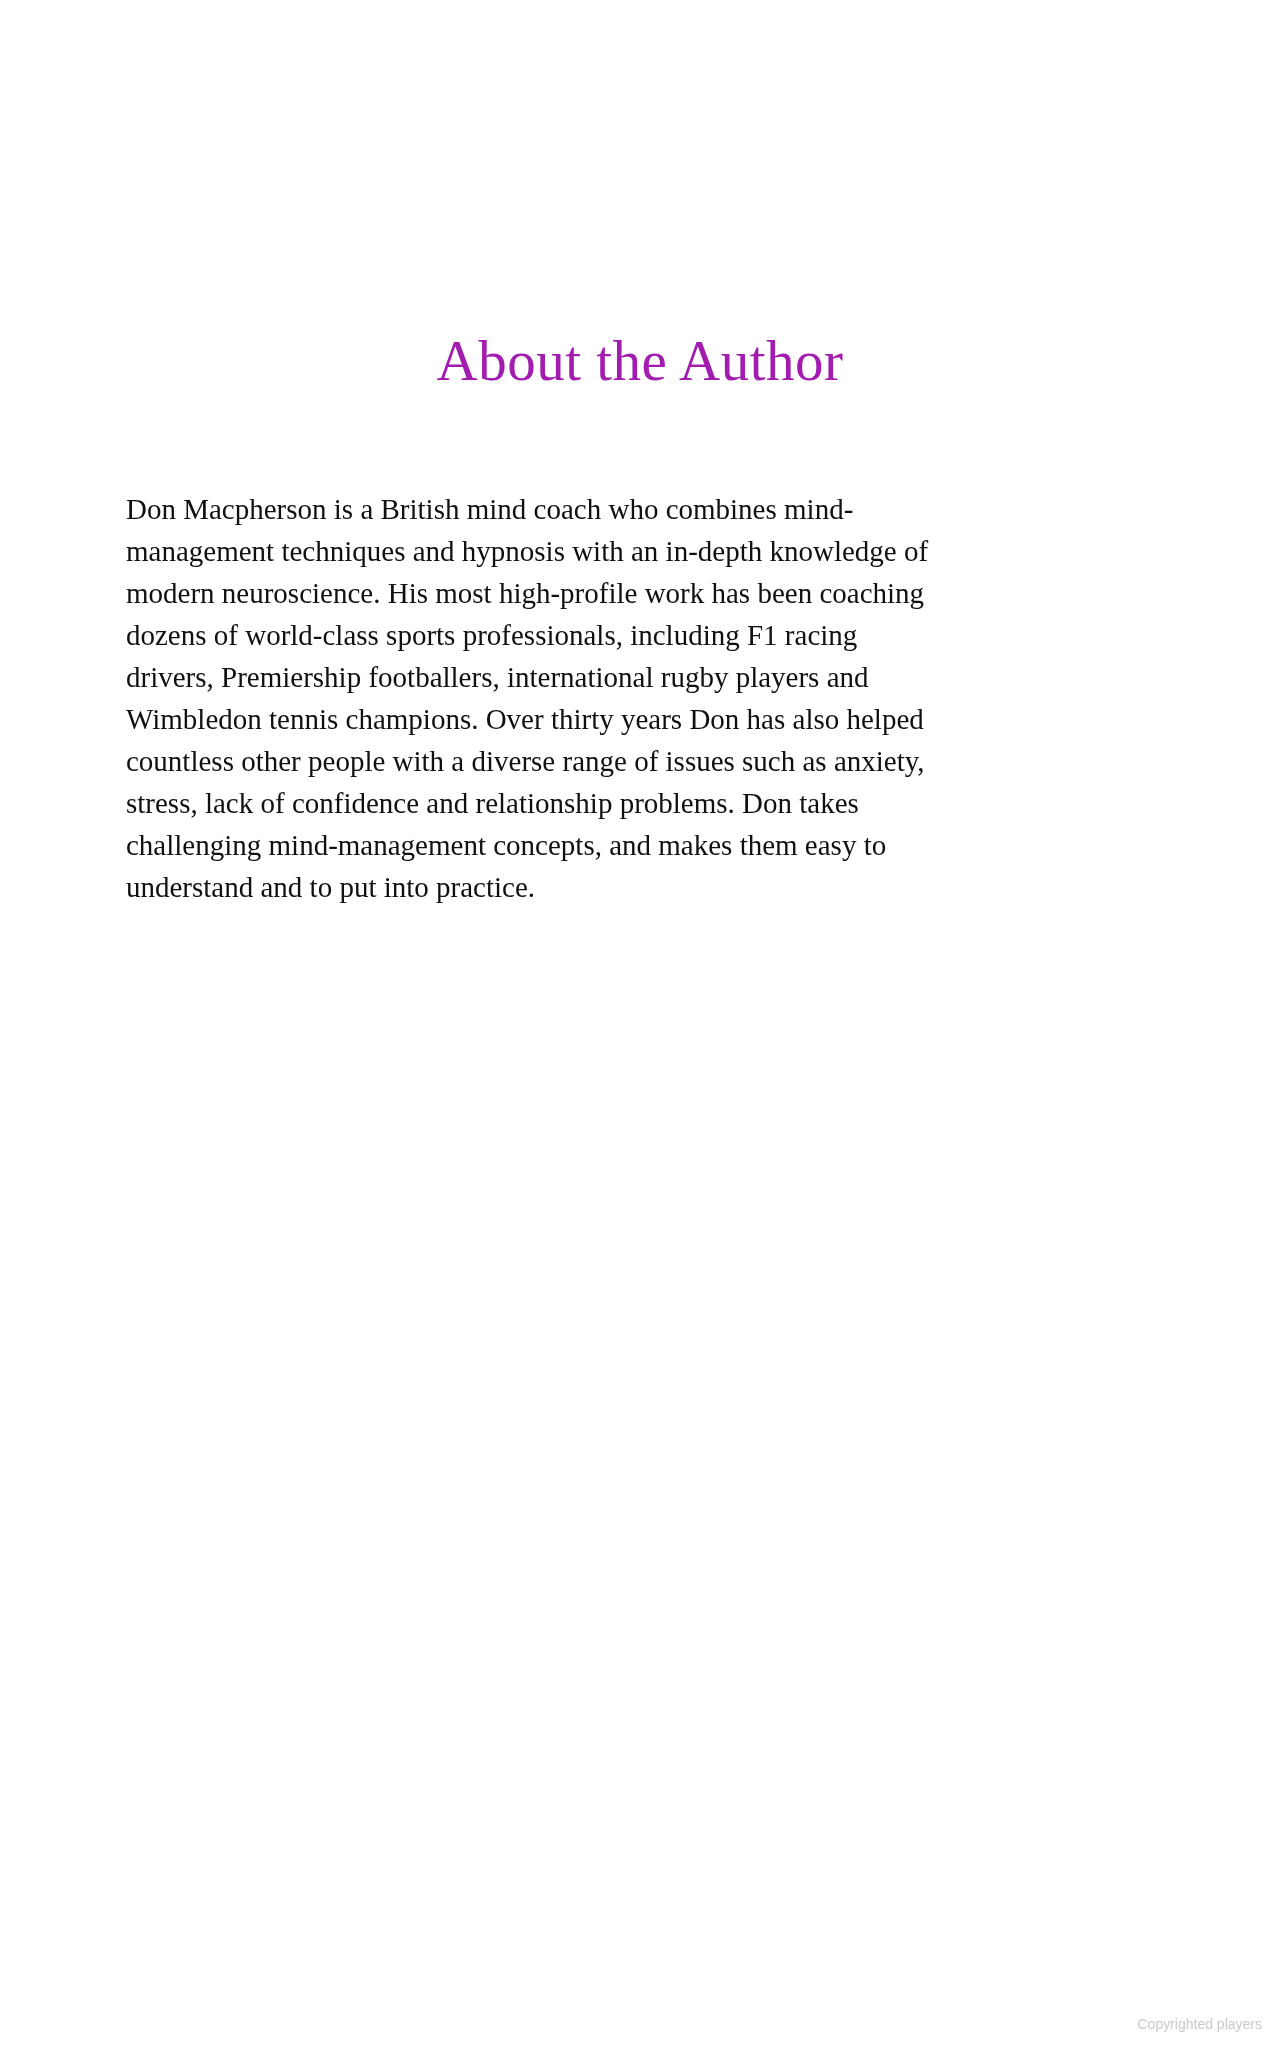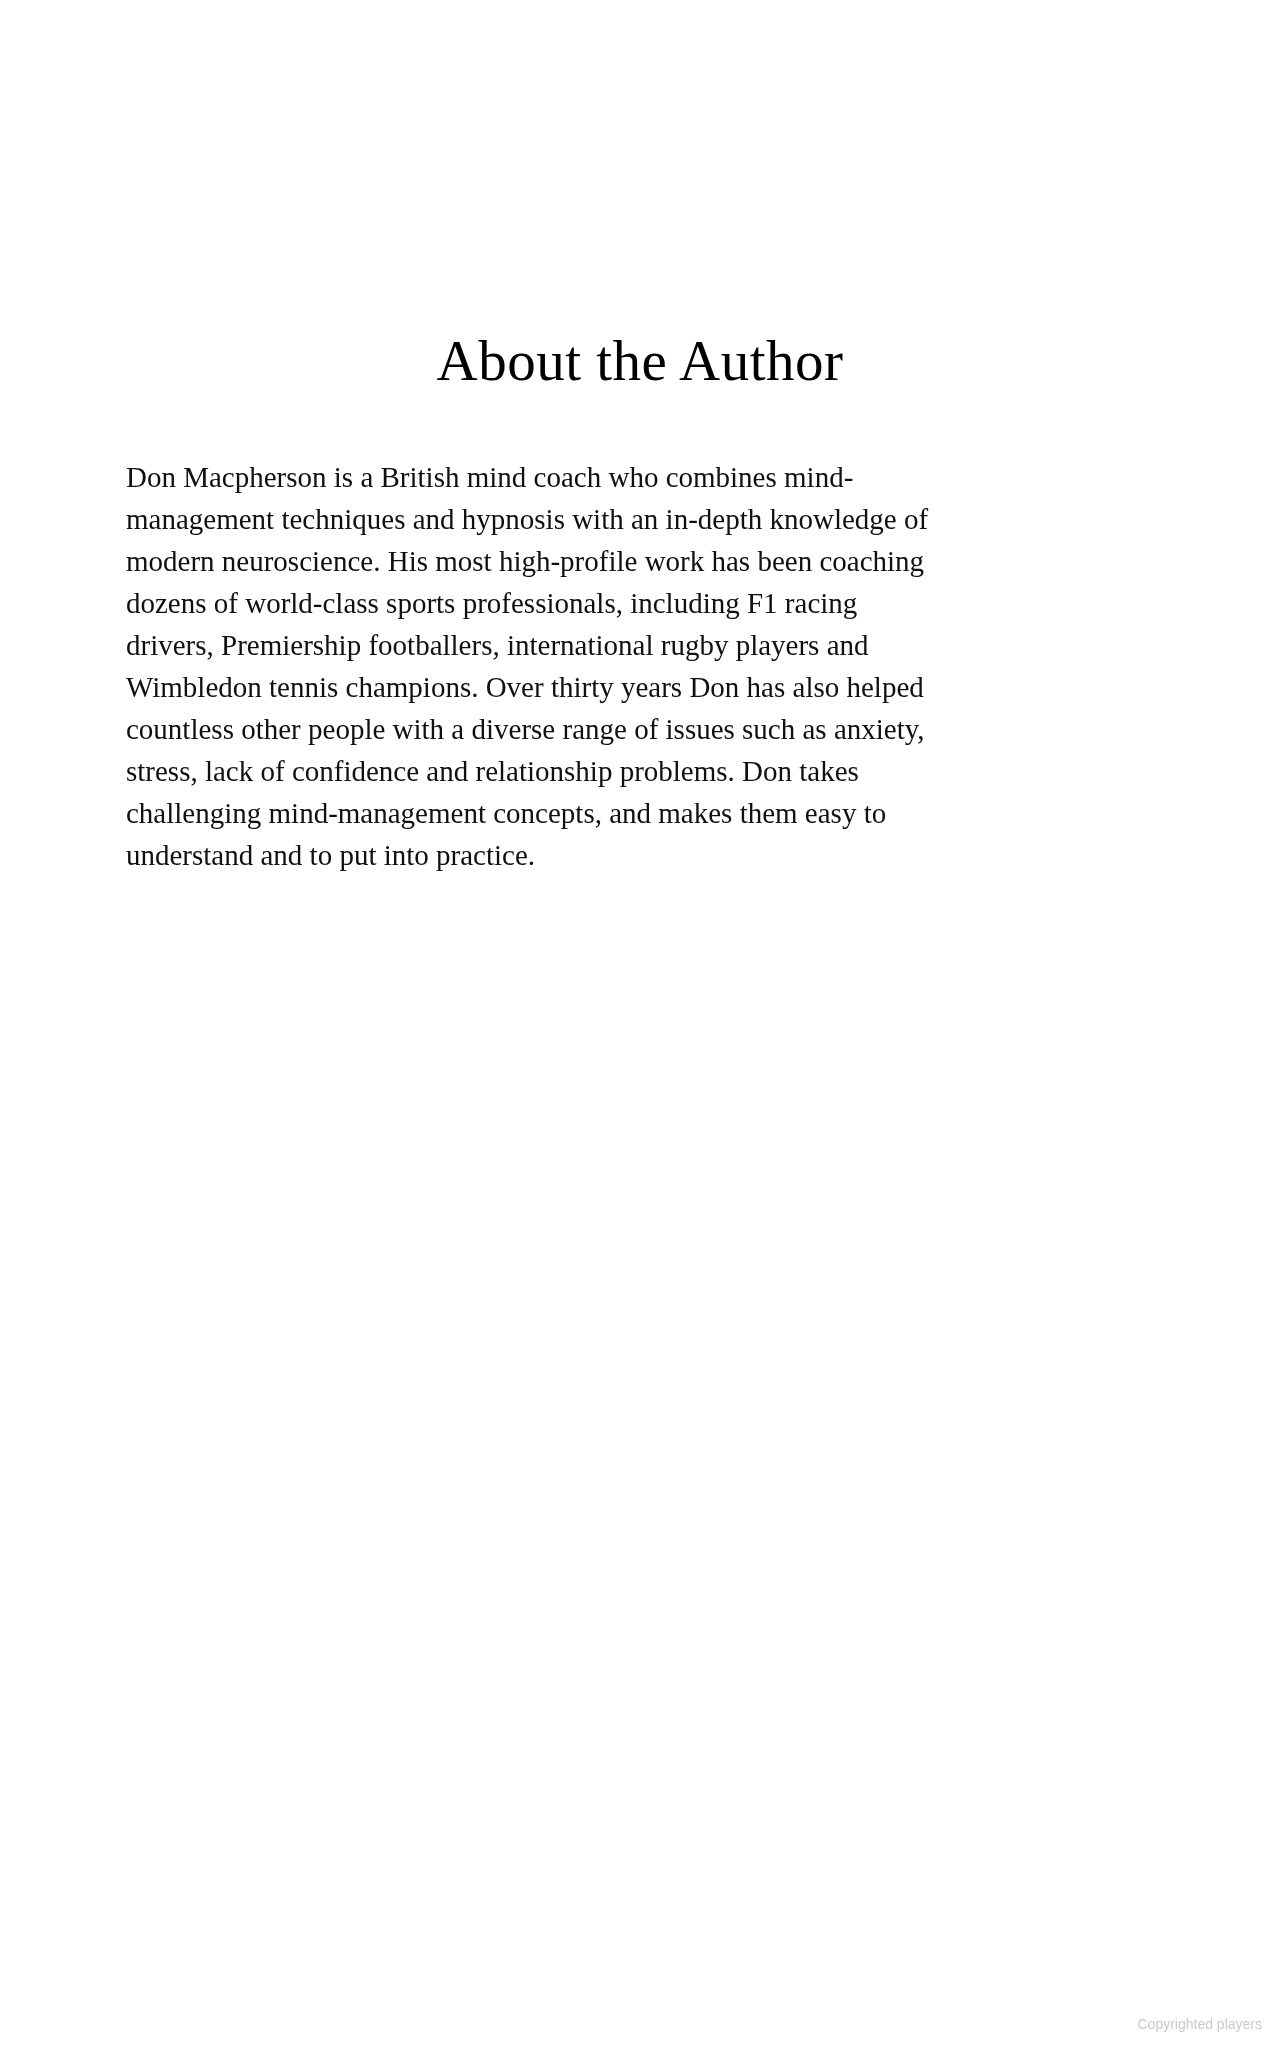--- a/index.html
+++ b/index.html
@@ -18,25 +18,25 @@
   }
   .chapter-title {
     position: absolute;
     top: 290px;
     left: 0;
     width: 100%;
     text-align: center;
     font-size: 57px;
     font-weight: 400;
     letter-spacing: 0.5px;
-    color: #000000;
+    color: #a21caf;
   }
   .body-text {
     position: absolute;
-    top: 456px;
+    top: 488px;
     left: 126px;
     width: 1040px;
     font-size: 29px;
     line-height: 42px;
     white-space: pre-line;
     color: #101010;
   }
   .watermark {
     position: absolute;
     right: 18px;

